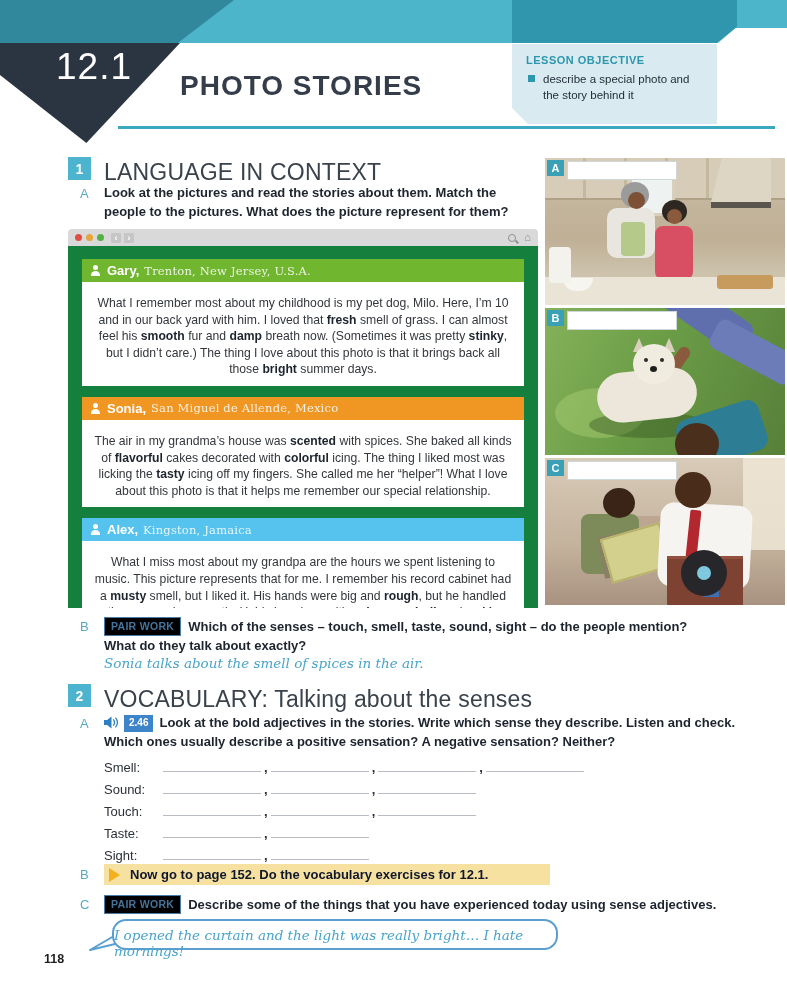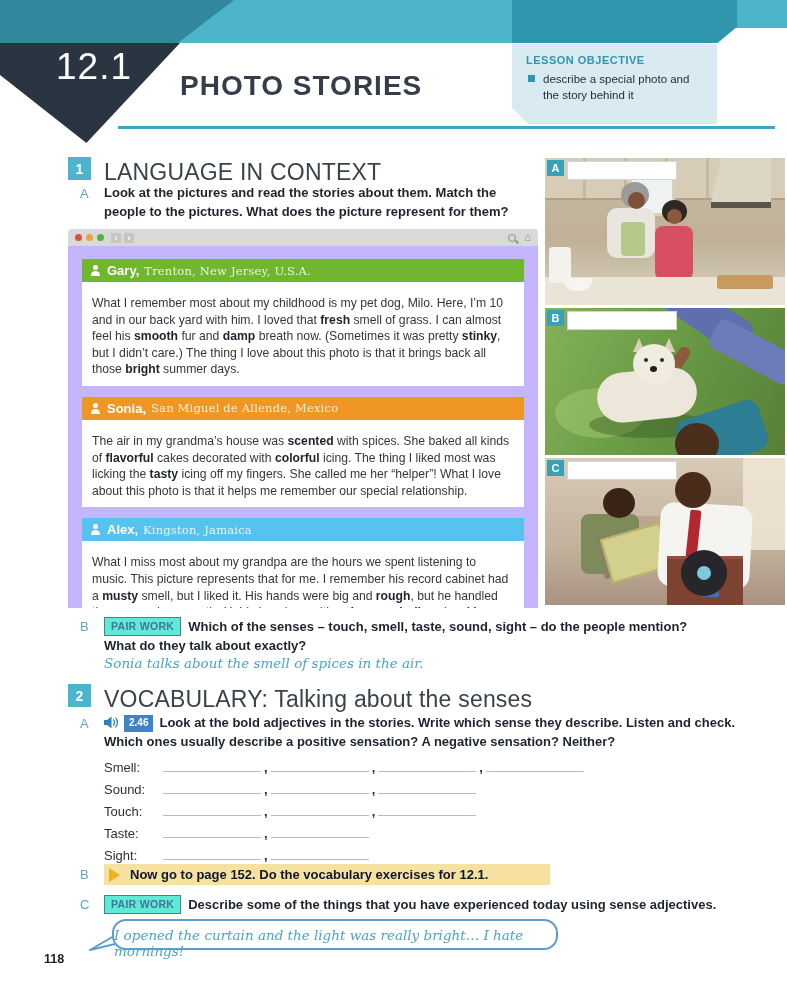--- a/index.html
+++ b/index.html
@@ -40,21 +40,21 @@
   .toolbar{height:17px;background:#d9d9d9;display:flex;align-items:center;padding:0 7px;}
   .dot{width:7px;height:7px;border-radius:50%;margin-right:4px;}
   .dot.red{background:#dd4f44;} .dot.yellow{background:#e6a43c;} .dot.green{background:#53b146;}
   .navbtn{width:10px;height:10px;background:#c6c6c6;color:#fff;font-size:9px;font-weight:700;line-height:10px;
           text-align:center;margin-left:3px;border-radius:1px;}
   .tb-spacer{flex:1;}
   .icon-search{width:6px;height:6px;border:1.5px solid #8a9097;border-radius:50%;position:relative;margin-right:8px;}
   .icon-search::after{content:'';position:absolute;width:4px;height:1.5px;background:#8a9097;
           transform:rotate(45deg);right:-3.5px;bottom:-1.5px;}
   .icon-home{color:#8a9097;font-size:11px;line-height:11px;}
-  .window-body{height:362px;background:#c4b5fd;box-sizing:border-box;padding:13px 14px;}
+  .window-body{height:362px;background:#15803d;box-sizing:border-box;padding:13px 14px;text-align:center;}
   .story{margin-bottom:11px;}
   .story-header{height:23px;display:flex;align-items:center;padding:0 8px;}
   .story-header.green{background:#71b62f;} .story-header.orange{background:#f09623;} .story-header.blue{background:#55c3ee;}
   .person-icon{position:relative;width:11px;height:11px;margin-right:6px;flex:none;}
   .person-icon::before{content:'';position:absolute;left:3px;top:0;width:5px;height:5px;border-radius:50%;background:#fff;}
   .person-icon::after{content:'';position:absolute;left:1px;top:6px;width:9px;height:5px;border-radius:5px 5px 0 0;background:#fff;}
   .story-name{color:#fff;font-size:13px;font-weight:700;}
   .story-loc{color:rgba(255,255,255,.85);font-size:11.5px;margin-left:5px;
              font-family:"DejaVu Serif",serif;letter-spacing:.2px;}
   .story-body{background:#fff;padding:13px 10px 8px;font-size:12.2px;line-height:1.36;color:#33373c;}
@@ -115,21 +115,21 @@
   .pc-record-label{right:74px;top:108px;width:14px;height:14px;border-radius:50%;background:#7fc9df;}
   .pc-crate{right:42px;bottom:0;width:76px;height:46px;background:#7e4233;border-top:3px solid #93503d;}
   .pc-sticker{right:66px;bottom:8px;width:16px;height:22px;background:#3f6fae;}
   .pc-boy-head{left:58px;top:30px;width:32px;height:30px;border-radius:50%;background:#3a2417;}
   .pc-boy-shirt{left:36px;top:56px;width:58px;height:60px;border-radius:8px;background:#7d8a5a;}
   .pc-sleeve2{left:56px;top:74px;width:58px;height:42px;background:#8a8065;transform:rotate(-10deg);}
   .pc-sleeve{left:60px;top:72px;width:58px;height:42px;background:#d3d08e;border:2px solid #b8b26a;transform:rotate(-16deg);}
 
   
   .chip{display:inline-block;border:1px solid #4a7ca8;color:#44749c;font-size:10.5px;font-weight:700;
-        padding:1px 6px;letter-spacing:.3px;margin-right:7px;vertical-align:1px;background:#5eead4;}
+        padding:1px 6px;letter-spacing:.3px;margin-right:7px;vertical-align:1px;background:#000000;}
   .handwriting{position:absolute;color:#4aa3cc;font-size:13.5px;font-style:italic;
         font-family:"DejaVu Serif",serif;}
   .audio-badge{display:inline-block;background:#3d85c8;color:#fff;font-size:10px;font-weight:700;
         padding:1px 5px;margin:0 6px 0 5px;vertical-align:1px;}
   .sense-row{position:absolute;left:104px;font-size:13px;color:#2b3138;height:20px;}
   .sense-label{display:inline-block;width:56px;}
   .blank{display:inline-block;width:98px;height:13px;border-bottom:1px solid #b6bcc2;margin:0 3px;}
   .comma{font-weight:700;color:#2b3138;}
   .go-bar{position:absolute;left:104px;top:864px;width:446px;height:21px;background:#f6e1a1;
           display:flex;align-items:center;}

